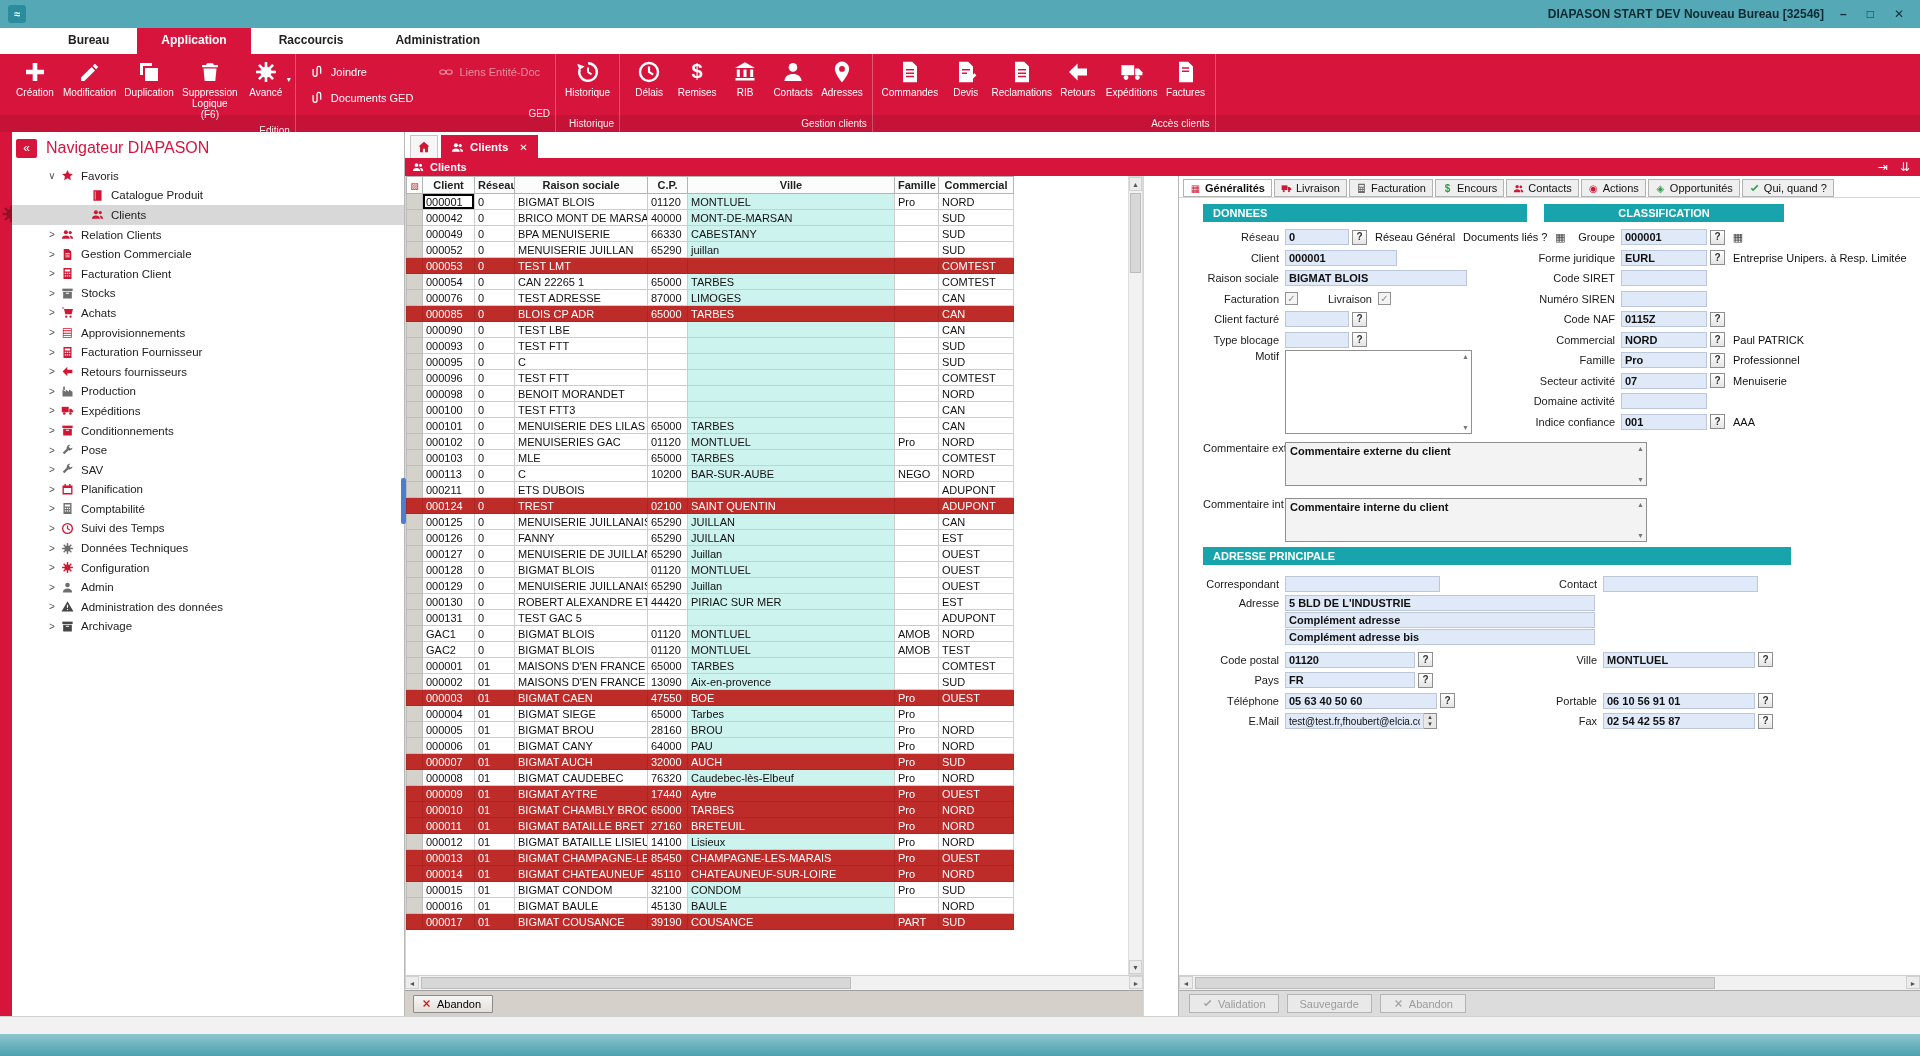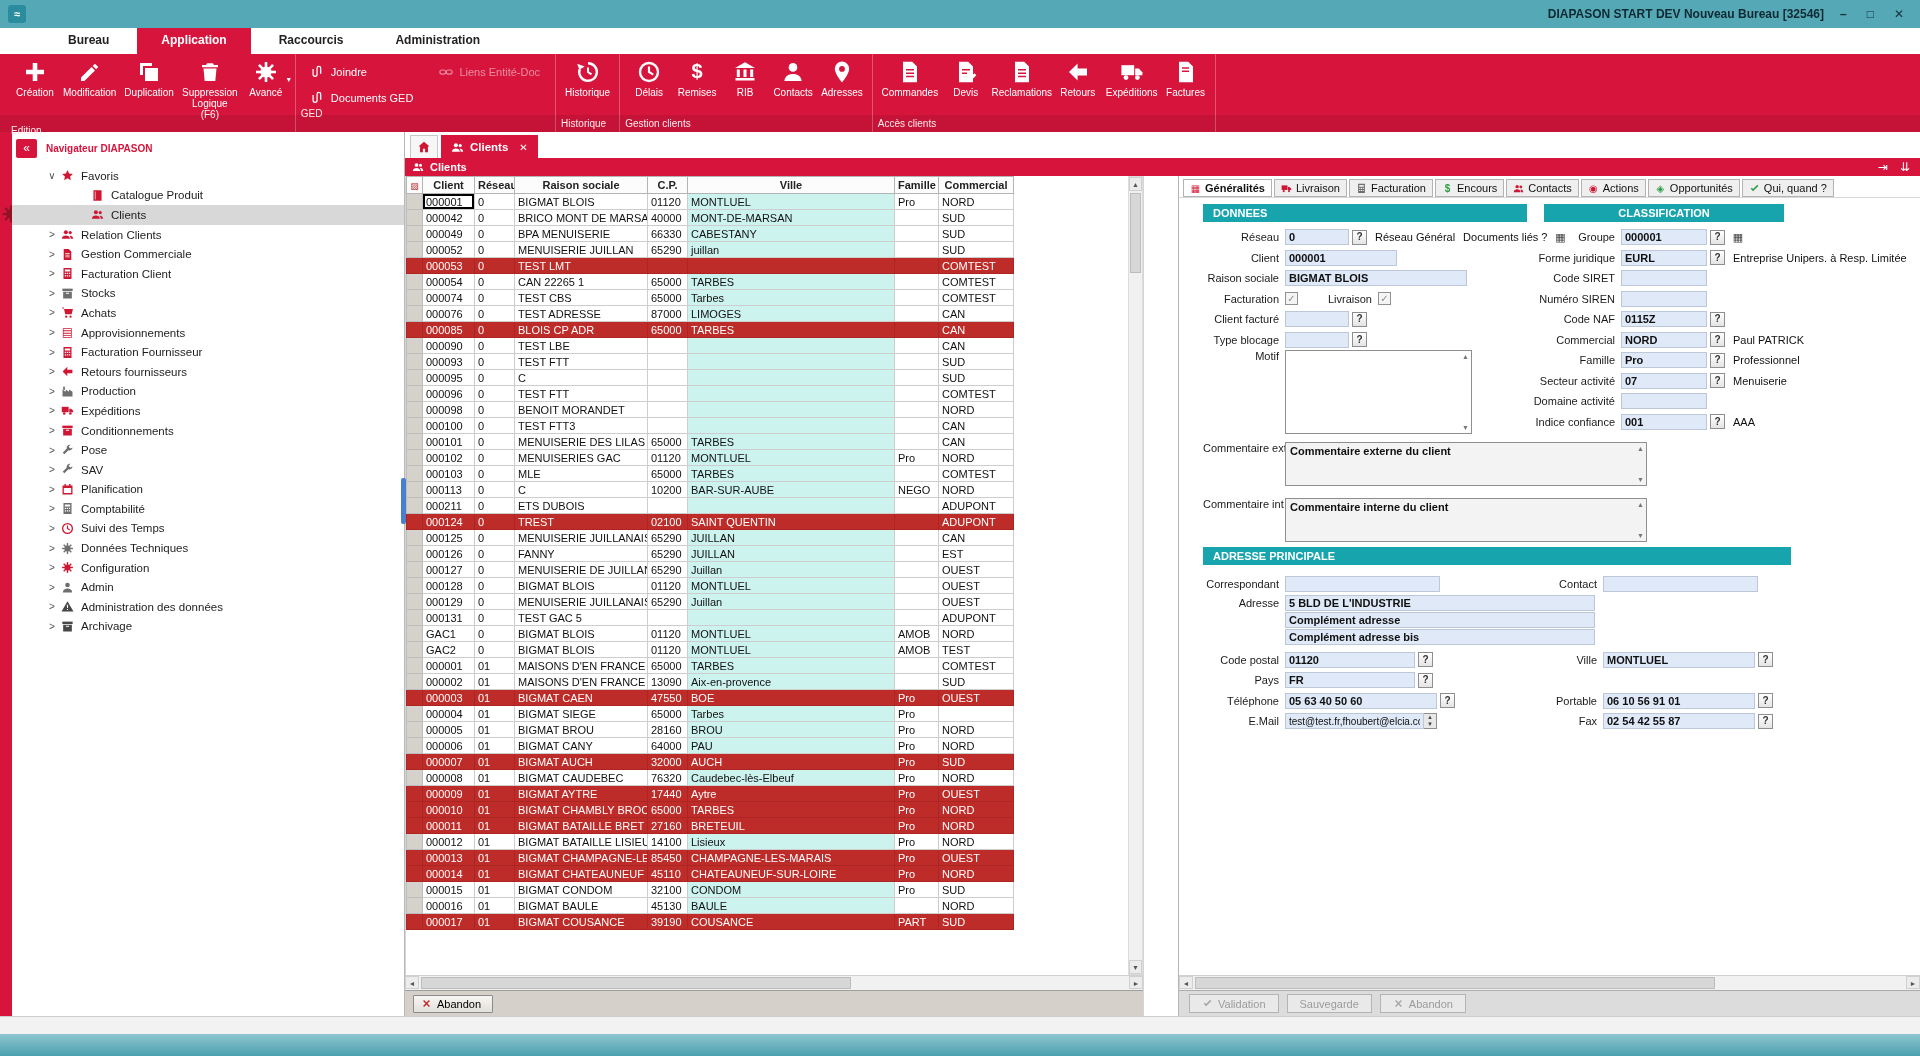--- a/index.html
+++ b/index.html
@@ -28,40 +28,40 @@
   
   .menubar{height:26px;background:#fff;display:flex;align-items:stretch;padding-left:44px;gap:4px}
   .mtab{padding:5px 24px 0;font-size:12px;font-weight:bold;color:#222}
   .mtab.active{background:var(--red);color:#fff}
 
   
   .ribbon{height:78px;background:var(--red);display:flex;position:relative;padding-left:6px}
   .ribbon::after{content:"";position:absolute;left:0;right:0;bottom:0;height:17px;background:rgba(0,0,0,.08);pointer-events:none}
   .rgroup{display:flex;flex-direction:column;border-right:1px solid rgba(255,255,255,.28);padding:0 5px;position:relative}
   .rbtns{flex:1;display:flex;align-items:flex-start;padding-top:3px}
-  .rlabel{height:17px;line-height:17px;text-align:left;font-size:10px;color:#ffecec;position:relative;z-index:1}
+  .rlabel{height:17px;line-height:17px;text-align:right;font-size:10px;color:#ffecec;position:relative;z-index:1}
   .rbtn{position:relative;display:flex;flex-direction:column;align-items:center;color:#fff;font-size:10px;line-height:11px;text-align:center;padding:2px 4px;min-width:48px;max-width:64px}
   .rbtn .tic{width:24px;height:24px;margin:1px 0 3px}
   .rbtn .tx{width:24px;height:24px;font-size:20px;line-height:23px;font-weight:bold;margin:1px 0 3px}
   .rbtn .dd{position:absolute;right:-1px;bottom:15px;font-size:8px}
   .rsmall{display:grid;grid-template-columns:auto auto;column-gap:26px;row-gap:12px;padding:11px 10px 0;align-content:start}
   .sbtn{display:flex;align-items:center;gap:6px;color:#fff;font-size:11px;white-space:nowrap}
   .sbtn .tic{width:14px;height:14px}
   .sbtn.disabled{opacity:.5}
 
   
   .content{display:flex;height:884px;position:relative}
   .strip{width:12px;background:var(--red);position:relative;flex:none}
   .strip .gearwrap{position:absolute;top:72px;left:1px;width:20px;height:20px;color:#8f1325;fill:#8f1325}
   .strip .gearwrap .tic{width:20px;height:20px}
 
   .sidebar{width:393px;background:#fff;border-right:1px solid #b9b9b9;display:flex;flex-direction:column;position:relative;flex:none}
   .sb-head{height:28px;display:flex;align-items:center;gap:9px;padding:6px 6px 2px 4px}
   .sb-collapse{width:21px;height:19px;background:var(--red);color:#fff;display:grid;place-items:center;font-size:12px;border-radius:2px;border:none}
-  .sb-title{color:var(--red);font-weight:bold;font-size:10px}
+  .sb-title{color:var(--red);font-weight:normal;font-size:16px}
   .tree{flex:1;padding-top:6px;font-size:11.5px;color:#1d1d1d;overflow:hidden}
   .titem{height:19.6px;display:flex;align-items:center;padding-left:34px}
   .titem.lvl2{padding-left:64px}
   .titem.sel{background:#d8d8d8}
   .chev{width:12px;font-size:10px;color:#555;margin-right:3px;text-align:center;flex:none}
   .titem .tic,.titem .tx{width:13px;height:13px;font-size:12px;line-height:13px;margin-right:7px}
   .sb-handle{position:absolute;right:-2px;top:346px;width:5px;height:46px;background:#4a7fd0;border-radius:2px}
 
   .right-region{flex:1;display:flex;flex-direction:column;min-width:0}
   .doc-tabs{height:26px;background:#fff;display:flex;align-items:flex-end;padding-left:5px;gap:3px}
@@ -728,30 +728,20 @@
                     <td>000054</td>
                     <td>0</td>
                     <td>CAN 22265 1</td>
                     <td>65000</td>
                     <td class="ville">TARBES</td>
                     <td></td>
                     <td>COMTEST</td>
                   </tr>
                   <tr>
                     <td class="selcol"></td>
-                    <td>000074</td>
-                    <td>0</td>
-                    <td>TEST CBS</td>
-                    <td>65000</td>
-                    <td class="ville">Tarbes</td>
-                    <td></td>
-                    <td>COMTEST</td>
-                  </tr>
-                  <tr>
-                    <td class="selcol"></td>
                     <td>000076</td>
                     <td>0</td>
                     <td>TEST ADRESSE</td>
                     <td>87000</td>
                     <td class="ville">LIMOGES</td>
                     <td></td>
                     <td>CAN</td>
                   </tr>
                   <tr class="red">
                     <td class="selcol"></td>
@@ -925,20 +915,30 @@
                   </tr>
                   <tr>
                     <td class="selcol"></td>
                     <td>000129</td>
                     <td>0</td>
                     <td>MENUISERIE JUILLANAIS</td>
                     <td>65290</td>
                     <td class="ville">Juillan</td>
                     <td></td>
                     <td>OUEST</td>
+                  </tr>
+                  <tr>
+                    <td class="selcol"></td>
+                    <td>000130</td>
+                    <td>0</td>
+                    <td>ROBERT ALEXANDRE ET</td>
+                    <td>44420</td>
+                    <td class="ville">PIRIAC SUR MER</td>
+                    <td></td>
+                    <td>EST</td>
                   </tr>
                   <tr>
                     <td class="selcol"></td>
                     <td>000131</td>
                     <td>0</td>
                     <td>TEST GAC 5</td>
                     <td></td>
                     <td class="ville"></td>
                     <td></td>
                     <td>ADUPONT</td>

